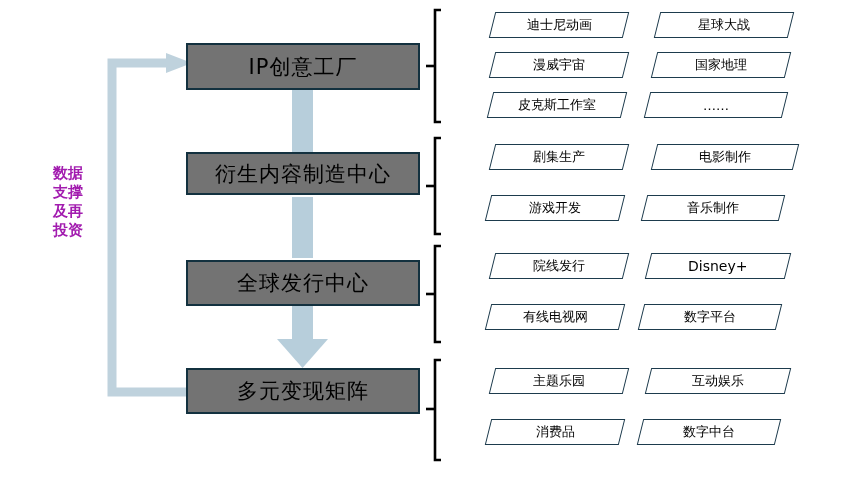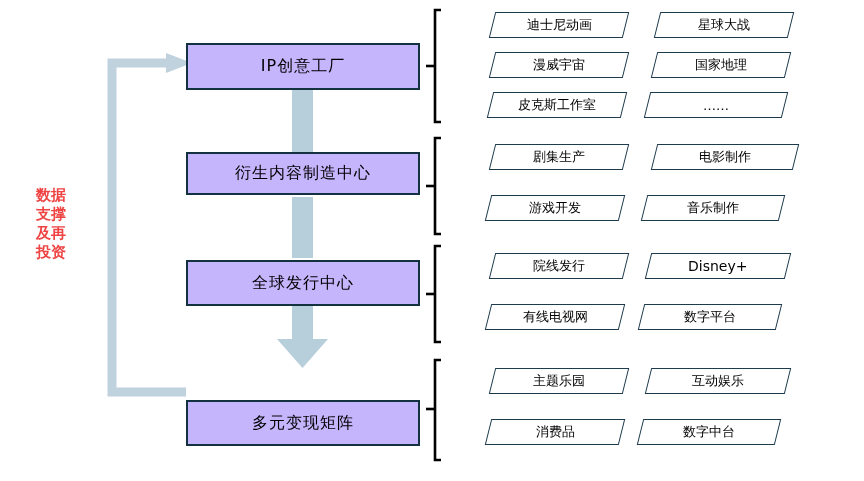--- a/index.html
+++ b/index.html
@@ -27,41 +27,41 @@
     left: 0; top: 0;
     width: 864px;
     height: 481px;
     pointer-events: none;
   }
 
   
   .side-label {
     position: absolute;
     left: 36px;
-    top: 186px;
+    top: 164px;
     width: 64px;
-    text-align: left;
+    text-align: center;
     font-weight: bold;
     font-size: 15px;
     line-height: 19px;
-    color: #ef4444;
+    color: #a21caf;
     letter-spacing: 0px;
   }
   .side-label div { white-space: nowrap; }
 
   
   .stage-box {
     position: absolute;
     box-sizing: border-box;
     border: 2px solid #13313f;
-    background: #c4b5fd;
+    background: #737373;
     display: flex;
     align-items: center;
     justify-content: center;
-    font-size: 16px;
+    font-size: 21px;
     color: #000000;
     letter-spacing: 1px;
   }
 
   
   .bracket {
     position: absolute;
   }
 
   
@@ -120,21 +120,21 @@
   </div>
 
   <div class="stage-box" style="left:186px; top:152px; width:234px; height:43px;">
     <span>衍生内容制造中心</span>
   </div>
 
   <div class="stage-box" style="left:186px; top:260px; width:234px; height:46px;align-items:center;">
     <span>全球发行中心</span>
   </div>
 
-  <div class="stage-box" style="left:186px; top:368px; width:234px; height:46px;margin-top:32px;">
+  <div class="stage-box" style="left:186px; top:368px; width:234px; height:46px;">
     <span>多元变现矩阵</span>
   </div>
 
   <svg class="bracket" style="left:425px; top:8px; width:24px; height:116px;" viewBox="0 0 24 116" xmlns="http://www.w3.org/2000/svg">
     <path d="M 16 2 L 10 2 L 10 114 L 16 114" fill="none" stroke="#000000" stroke-width="2.6"></path>
     <line x1="1" y1="58" x2="10" y2="58" stroke="#000000" stroke-width="2.6"></line>
   </svg>
 
   <svg class="bracket" style="left:425px; top:136px; width:24px; height:100px;" viewBox="0 0 24 100" xmlns="http://www.w3.org/2000/svg">
     <path d="M 16 2 L 10 2 L 10 98 L 16 98" fill="none" stroke="#000000" stroke-width="2.6"></path>

